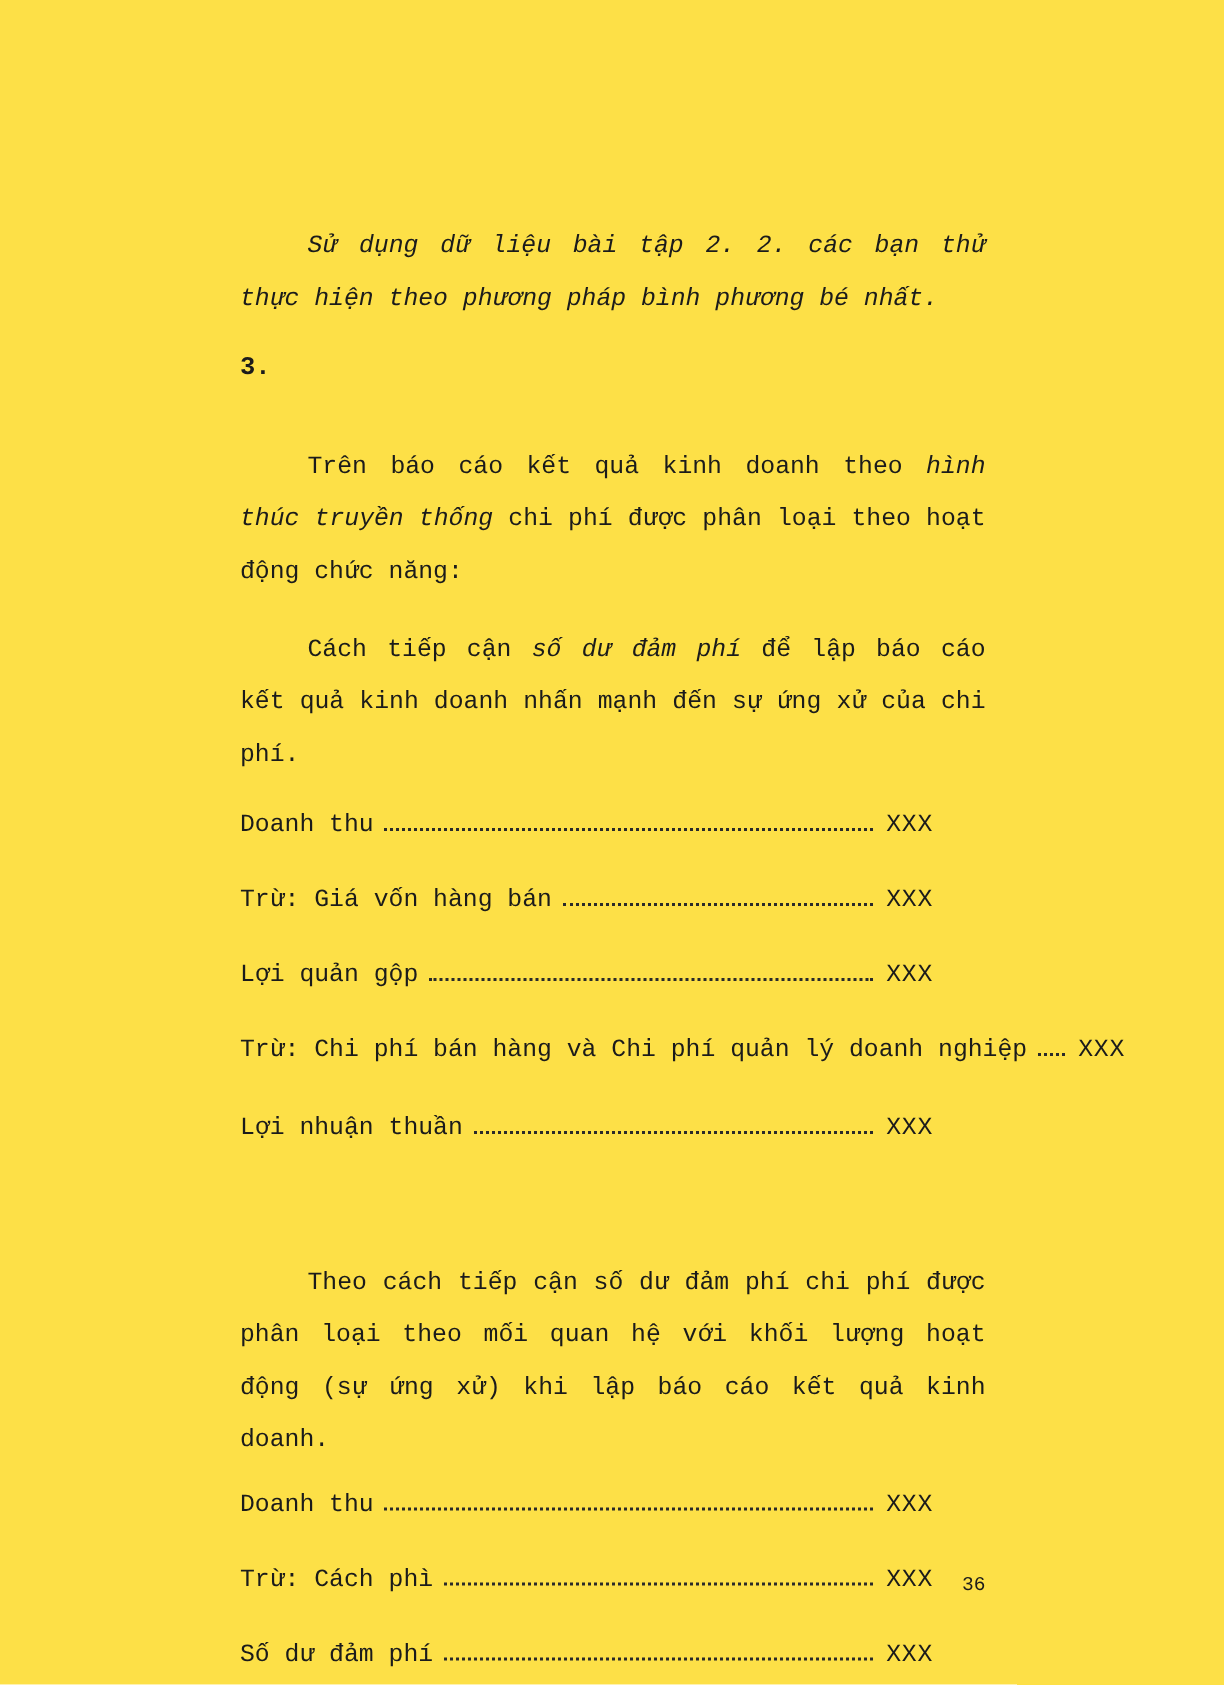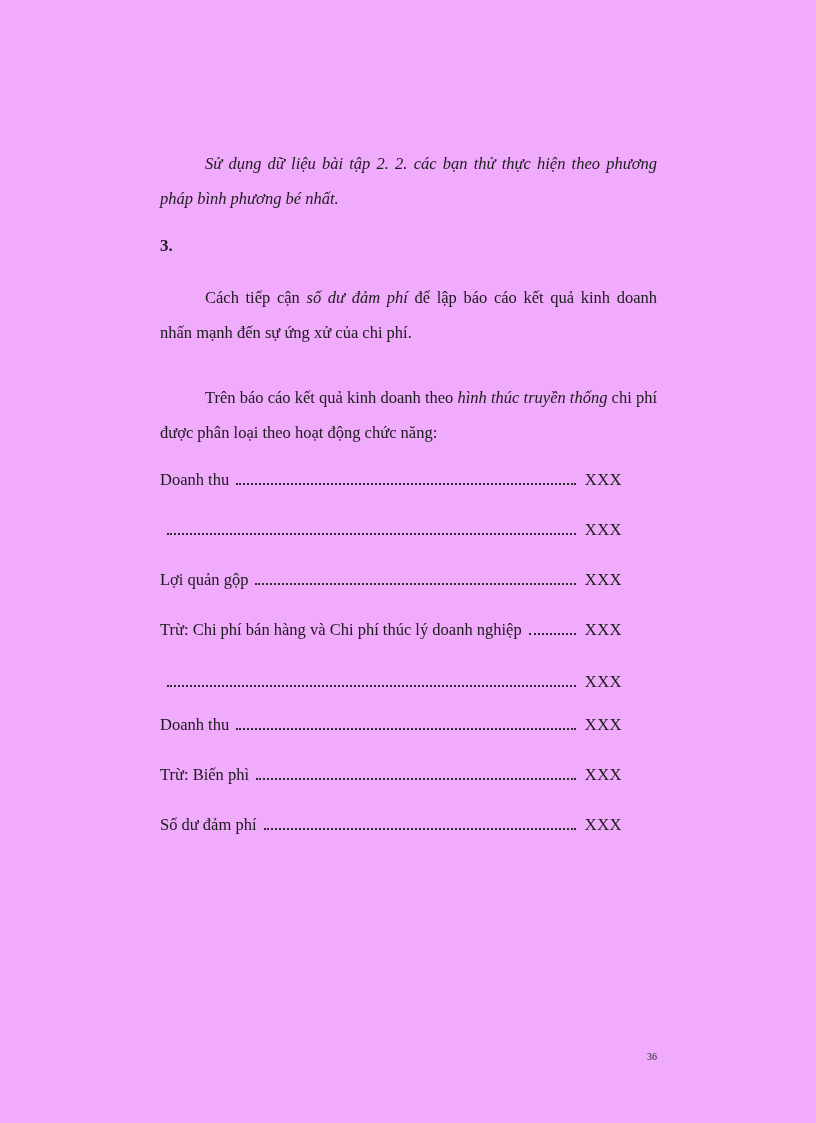--- a/index.html
+++ b/index.html
@@ -4,22 +4,22 @@
 <style>
   html, body {
     margin: 0;
     padding: 0;
     background: #ffffff;
   }
   .page {
     position: relative;
     width: 816px;
     height: 1123px;
-    background: #f0abfc;
-    font-family: Liberation Serif, serif;
+    background: #fde047;
+    font-family: Liberation Mono, monospace;
     color: #1b1b1b;
     overflow: hidden;
   }
   .content {
     position: absolute;
     left: 160px;
     top: 146px;
     width: 497px;
     font-size: 16.5px;
     line-height: 35px;
@@ -70,75 +70,78 @@
   }
   .line-value {
     white-space: nowrap;
     letter-spacing: 0.5px;
   }
 
   .page-number {
     position: absolute;
     top: 1046px;
     right: 159px;
-    font-size: 10px;
+    font-size: 13px;
     line-height: 22px;
   }
 </style>
 </head>
 <body>
 
 <div class="page">
   <div class="content">
 
     <p class="para italic">Sử dụng dữ liệu bài tập 2. 2. các bạn thử thực hiện theo phương pháp bình phương bé nhất.</p>
 
     <div class="heading">
       <span class="hnum">3.</span>
     </div>
 
+    <p class="para para-traditional"><span>Trên báo cáo kết quả kinh doanh theo </span><span class="italic">hình thúc truyền thống</span><span> chi phí được phân loại theo hoạt động chức năng:</span></p>
+
     <p class="para para-approach"><span>Cách tiếp cận </span><span class="italic">số dư đảm phí</span><span> để lập báo cáo kết quả kinh doanh nhấn mạnh đến sự ứng xử của chi phí.</span></p>
-
-    <p class="para para-traditional"><span>Trên báo cáo kết quả kinh doanh theo </span><span class="italic">hình thúc truyền thống</span><span> chi phí được phân loại theo hoạt động chức năng:</span></p>
 
     <div class="rows rows-traditional">
       <div class="line-row">
         <span class="line-label">Doanh thu</span>
         <span class="dot-leader"></span>
         <span class="line-value">XXX</span>
       </div>
       <div class="line-row">
+        <span class="line-label">Trừ: Giá vốn hàng bán</span>
         <span class="dot-leader"></span>
         <span class="line-value">XXX</span>
       </div>
       <div class="line-row">
         <span class="line-label">Lợi quản gộp</span>
         <span class="dot-leader"></span>
         <span class="line-value">XXX</span>
       </div>
       <div class="line-row">
-        <span class="line-label">Trừ: Chi phí bán hàng và Chi phí thúc lý doanh nghiệp</span>
+        <span class="line-label">Trừ: Chi phí bán hàng và Chi phí quản lý doanh nghiệp</span>
         <span class="dot-leader"></span>
         <span class="line-value">XXX</span>
       </div>
       <div class="line-row gap-extra">
+        <span class="line-label">Lợi nhuận thuần</span>
         <span class="dot-leader"></span>
         <span class="line-value">XXX</span>
       </div>
     </div>
 
+    <p class="para para-cm">Theo cách tiếp cận số dư đảm phí chi phí được phân loại theo mối quan hệ với khối lượng hoạt động (sự ứng xử) khi lập báo cáo kết quả kinh doanh.</p>
 
     <div class="rows rows-cm">
       <div class="line-row">
         <span class="line-label">Doanh thu</span>
         <span class="dot-leader"></span>
         <span class="line-value">XXX</span>
       </div>
       <div class="line-row">
-        <span class="line-label">Trừ: Biến phì</span>
+        <span class="line-label">Trừ: Cách phì</span>
         <span class="dot-leader"></span>
         <span class="line-value">XXX</span>
       </div>
       <div class="line-row">
         <span class="line-label">Số dư đảm phí</span>
         <span class="dot-leader"></span>
         <span class="line-value">XXX</span>
       </div>
     </div>
 

